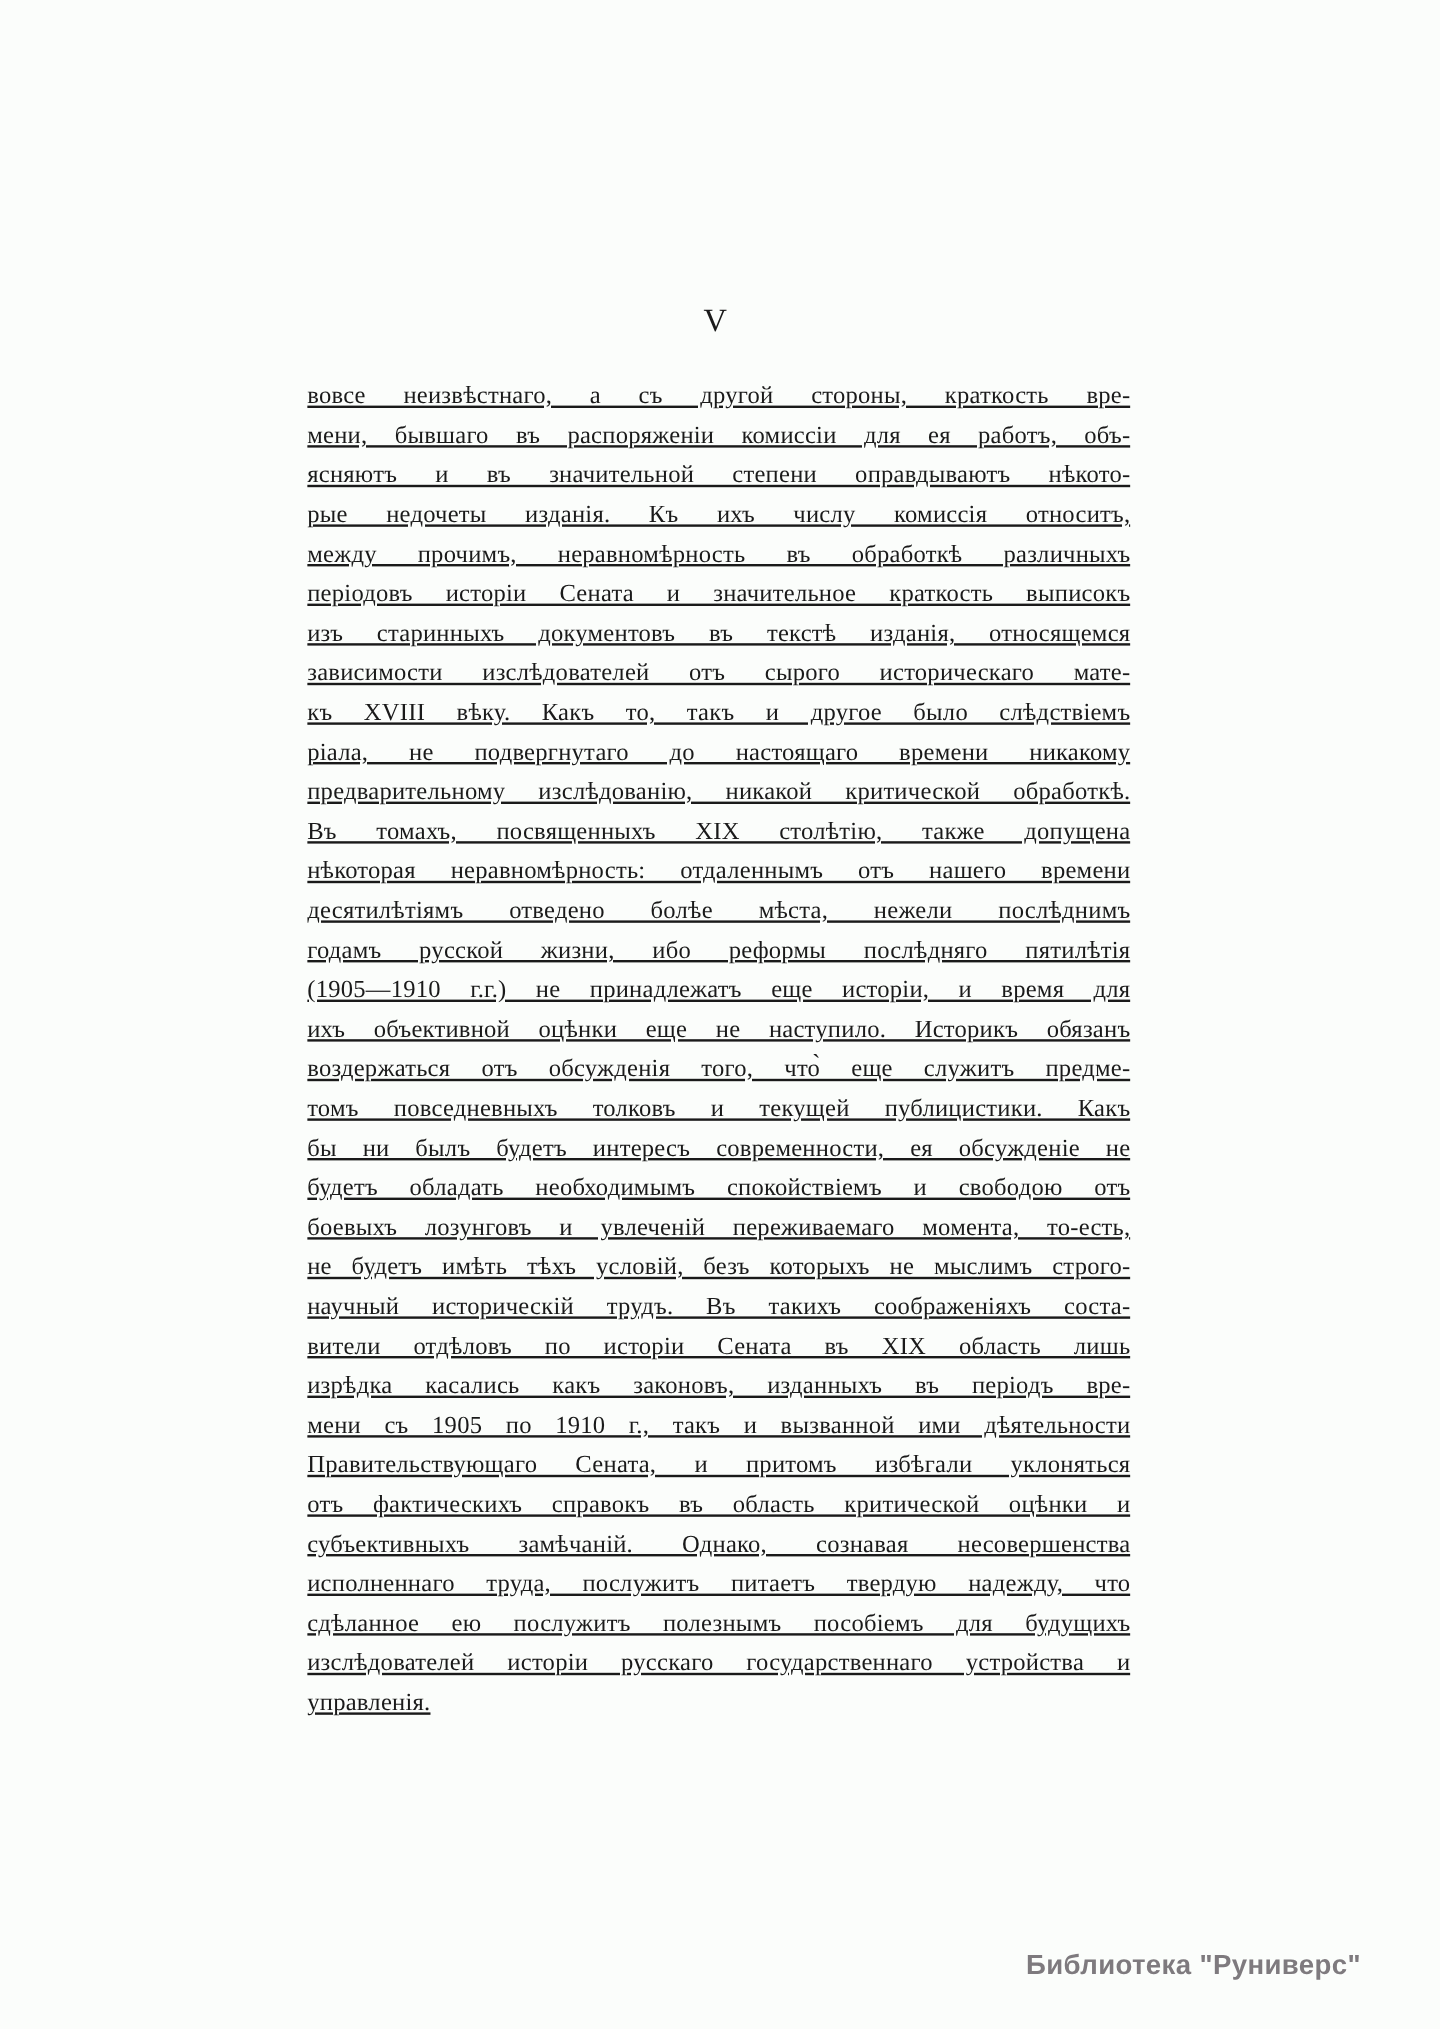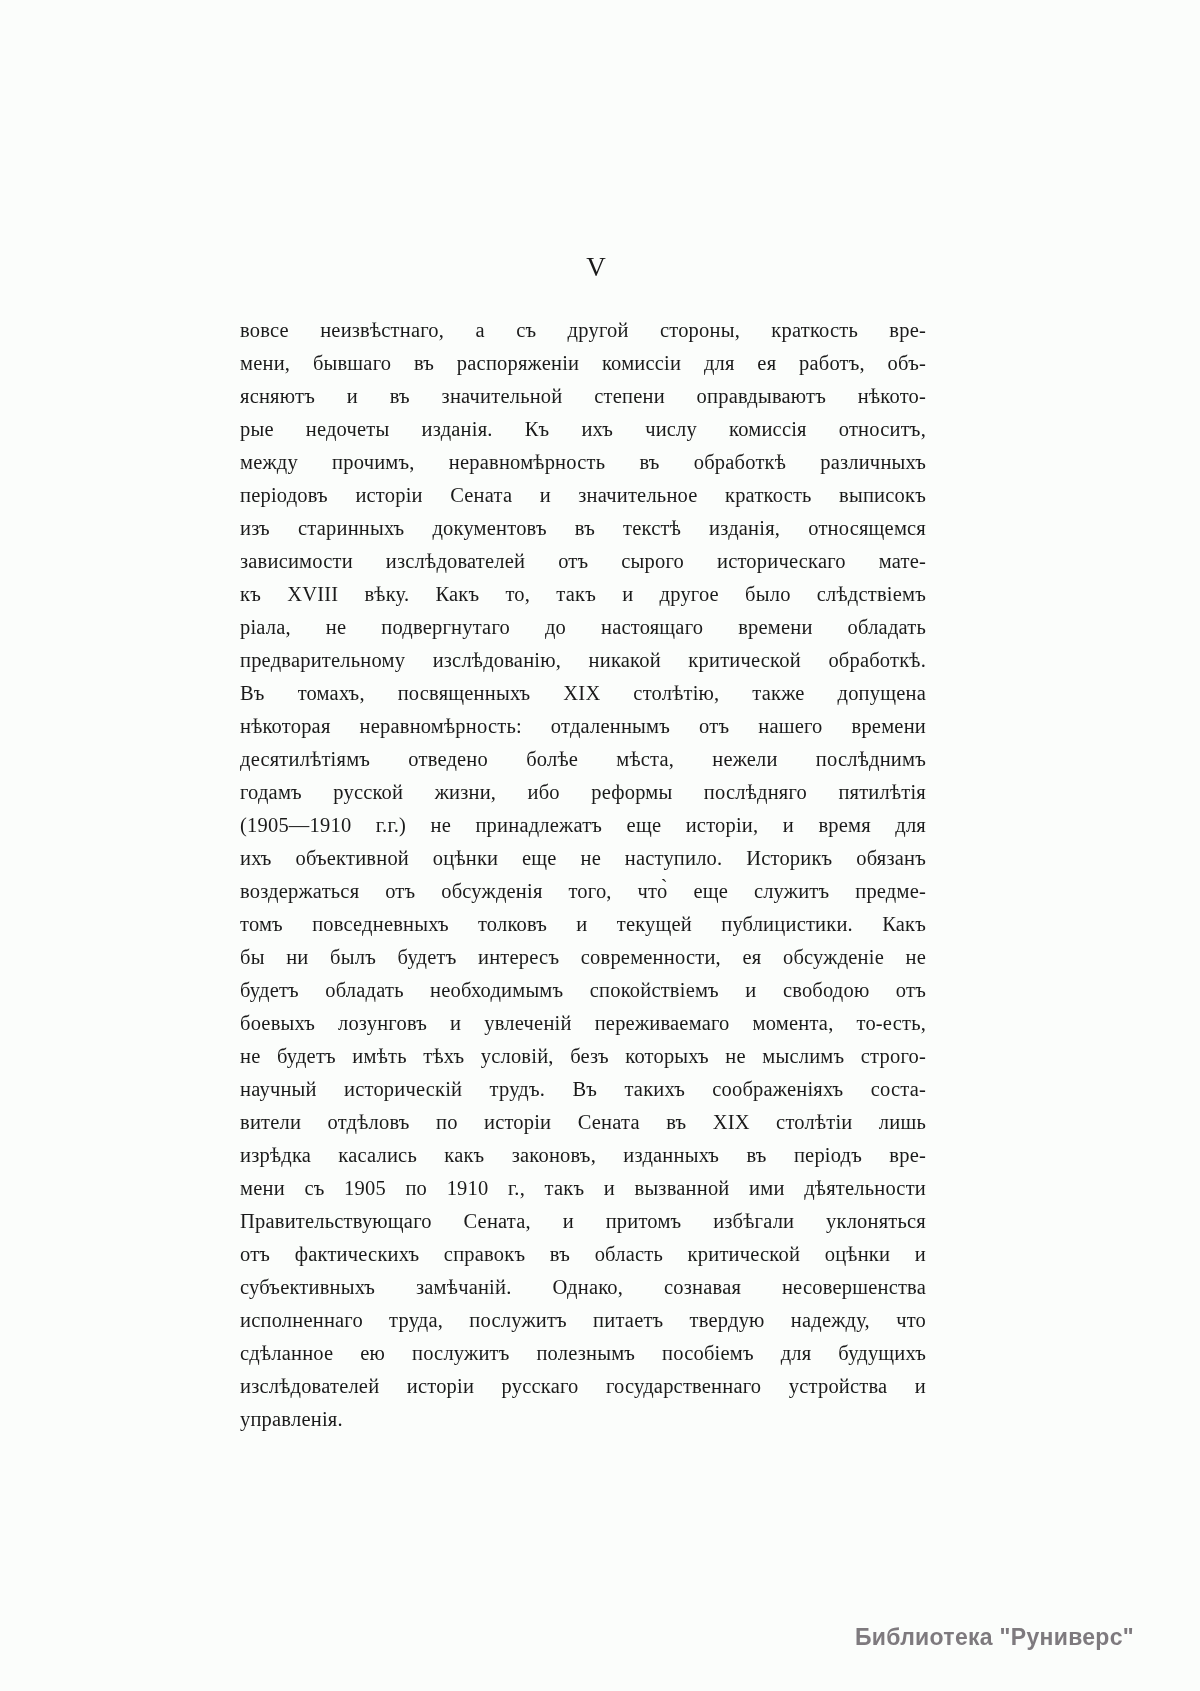--- a/index.html
+++ b/index.html
@@ -20,24 +20,25 @@
     left: 540px;
     top: 252px;
     width: 112px;
     text-align: center;
     font-size: 27px;
     line-height: 30px;
     color: var(--ink, #1a1a1a);
   }
   .text-block {
     position: absolute;
-    left: 240px;
+    left: 256px;
     top: 314px;
     width: 686px;
     color: var(--ink, #1a1a1a);
+    text-decoration: underline;
   }
   .text-line {
     height: 33px;
     line-height: 33px;
     font-size: 20.5px;
     letter-spacing: 0.2px;
     text-align: justify;
     text-align-last: justify;
     overflow: hidden;
     white-space: nowrap;
@@ -65,36 +66,36 @@
   <div class="text-block">
       <div class="text-line">вовсе неизвѣстнаго, а съ другой стороны, краткость вре-</div>
       <div class="text-line">мени, бывшаго въ распоряженіи комиссіи для ея работъ, объ-</div>
       <div class="text-line">ясняютъ и въ значительной степени оправдываютъ нѣкото-</div>
       <div class="text-line">рые недочеты изданія. Къ ихъ числу комиссія относитъ,</div>
       <div class="text-line">между прочимъ, неравномѣрность въ обработкѣ различныхъ</div>
       <div class="text-line">періодовъ исторіи Сената и значительное краткость выписокъ</div>
       <div class="text-line">изъ старинныхъ документовъ въ текстѣ изданія, относящемся</div>
       <div class="text-line">зависимости изслѣдователей отъ сырого историческаго мате-</div>
       <div class="text-line">къ XVIII вѣку. Какъ то, такъ и другое было слѣдствіемъ</div>
-      <div class="text-line">ріала, не подвергнутаго до настоящаго времени обладать</div>
+      <div class="text-line">ріала, не подвергнутаго до настоящаго времени никакому</div>
       <div class="text-line">предварительному изслѣдованію, никакой критической обработкѣ.</div>
       <div class="text-line">Въ томахъ, посвященныхъ XIX столѣтію, также допущена</div>
       <div class="text-line">нѣкоторая неравномѣрность: отдаленнымъ отъ нашего времени</div>
       <div class="text-line">десятилѣтіямъ отведено болѣе мѣста, нежели послѣднимъ</div>
       <div class="text-line">годамъ русской жизни, ибо реформы послѣдняго пятилѣтія</div>
       <div class="text-line">(1905—1910 г.г.) не принадлежатъ еще исторіи, и время для</div>
       <div class="text-line">ихъ объективной оцѣнки еще не наступило. Историкъ обязанъ</div>
       <div class="text-line">воздержаться отъ обсужденія того, что̀ еще служитъ предме-</div>
       <div class="text-line">томъ повседневныхъ толковъ и текущей публицистики. Какъ</div>
       <div class="text-line">бы ни былъ будетъ интересъ современности, ея обсужденіе не</div>
       <div class="text-line">будетъ обладать необходимымъ спокойствіемъ и свободою отъ</div>
       <div class="text-line">боевыхъ лозунговъ и увлеченій переживаемаго момента, то-есть,</div>
       <div class="text-line">не будетъ имѣть тѣхъ условій, безъ которыхъ не мыслимъ строго-</div>
       <div class="text-line">научный историческій трудъ. Въ такихъ соображеніяхъ соста-</div>
-      <div class="text-line">вители отдѣловъ по исторіи Сената въ XIX столѣтіи лишь</div>
+      <div class="text-line">вители отдѣловъ по исторіи Сената въ XIX область лишь</div>
       <div class="text-line">изрѣдка касались какъ законовъ, изданныхъ въ періодъ вре-</div>
       <div class="text-line">мени съ 1905 по 1910 г., такъ и вызванной ими дѣятельности</div>
       <div class="text-line">Правительствующаго Сената, и притомъ избѣгали уклоняться</div>
       <div class="text-line">отъ фактическихъ справокъ въ область критической оцѣнки и</div>
       <div class="text-line">субъективныхъ замѣчаній. Однако, сознавая несовершенства</div>
       <div class="text-line">исполненнаго труда, послужитъ питаетъ твердую надежду, что</div>
       <div class="text-line">сдѣланное ею послужитъ полезнымъ пособіемъ для будущихъ</div>
       <div class="text-line">изслѣдователей исторіи русскаго государственнаго устройства и</div>
       <div class="text-line last-line">управленія.</div>
     </div>

